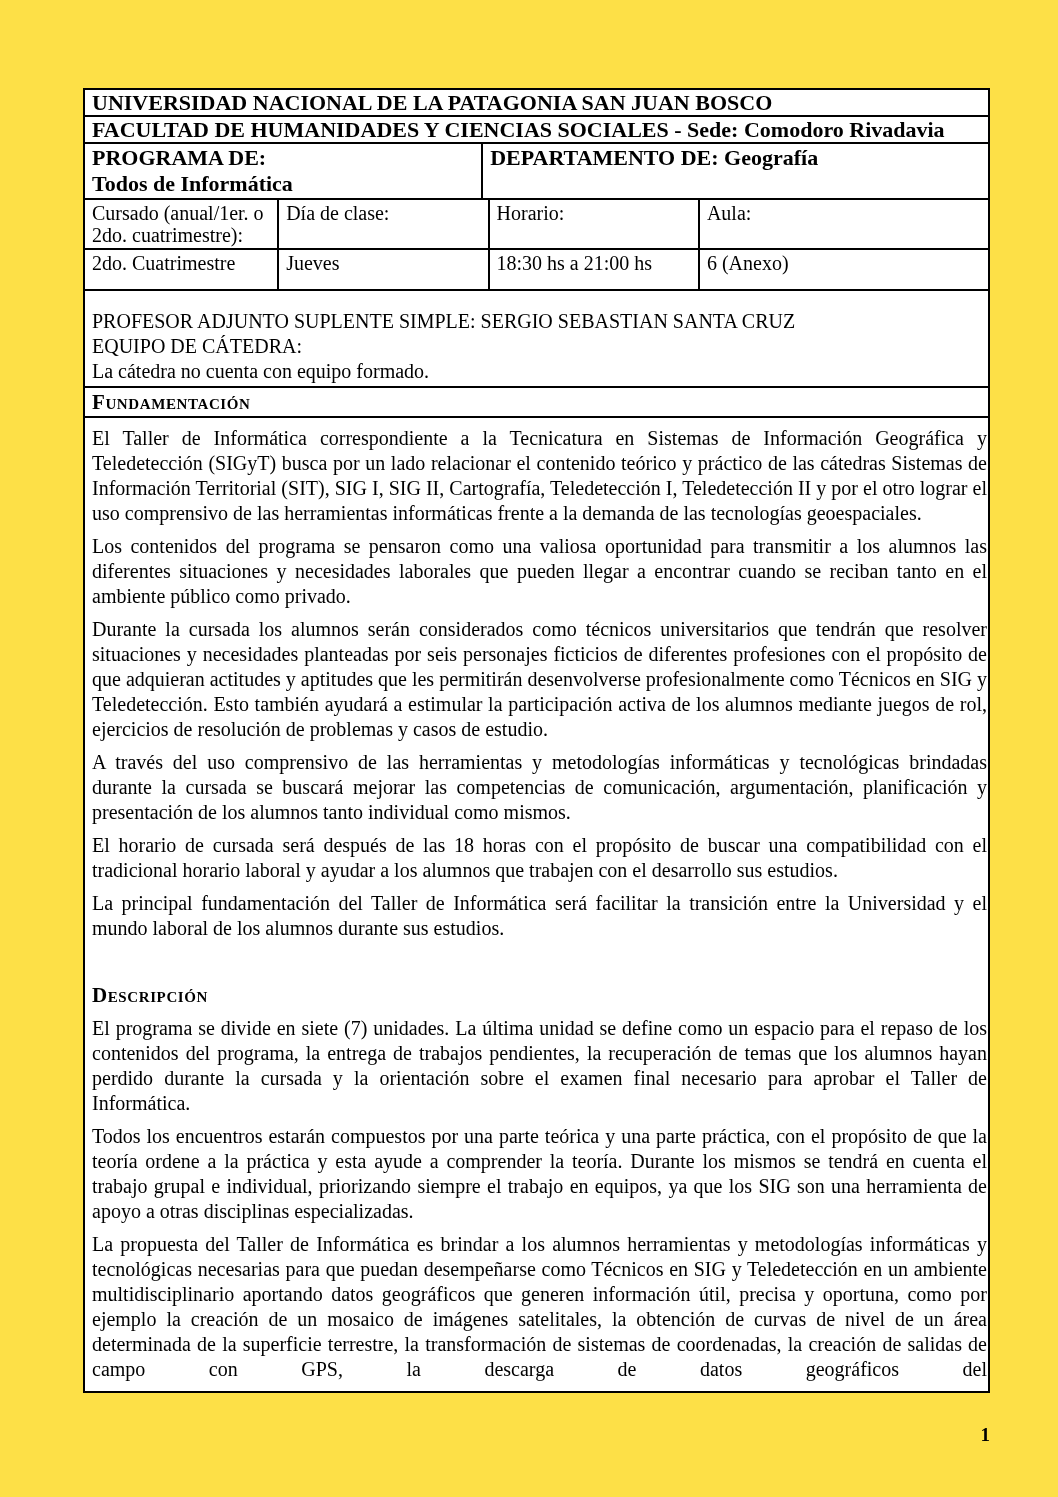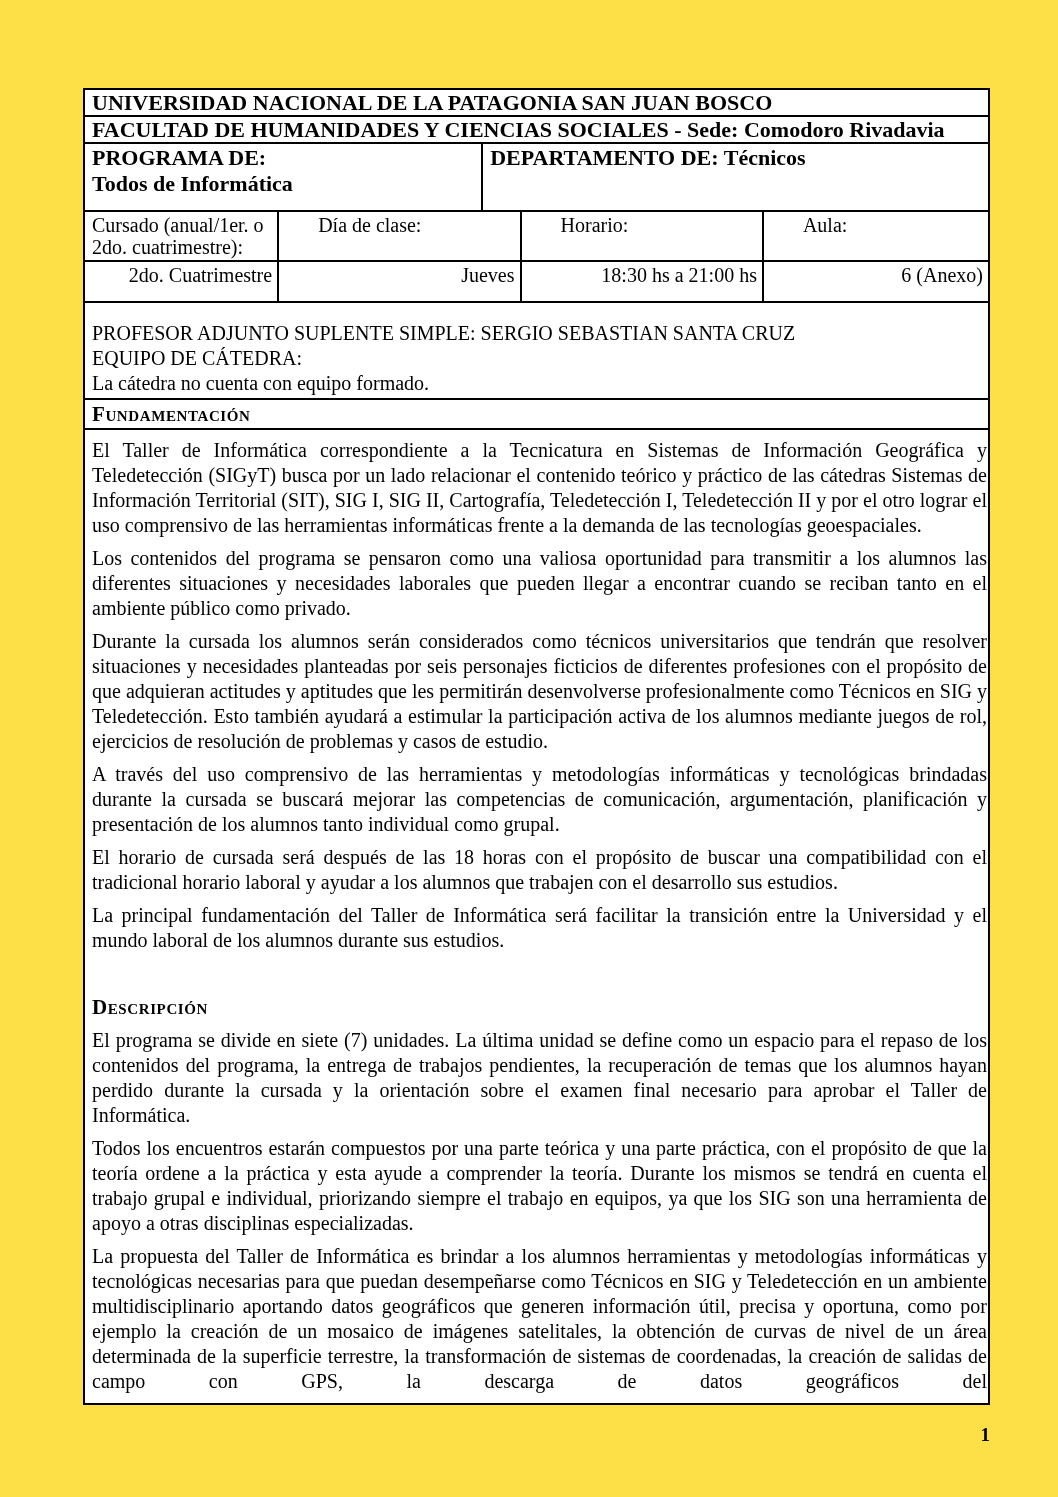--- a/index.html
+++ b/index.html
@@ -40,43 +40,43 @@
     font-size: 22px;
     font-weight: bold;
     line-height: 23px;
     padding: 1px 6px 1px 7px;
     white-space: nowrap;
     overflow: hidden;
   }
   .split-row { display: flex; min-height: 52px; }
   .split-row .cell {
     box-sizing: border-box;
-    padding: 1px 6px 13px 7px;
+    padding: 1px 6px 1px 7px;
     font-size: 22px;
     font-weight: bold;
     line-height: 26px;
   }
   .split-row .c-left  { flex: 0 0 44.1%; border-right: 2px solid #000000; }
   .split-row .c-right { flex: 1 1 auto; }
 
-  .cols4 { display: flex; gap: 32px; }
+  .cols4 { display: flex; }
   .cols4 .cell {
     box-sizing: border-box;
     padding: 2px 5px 2px 7px;
     font-size: 20px;
     line-height: 22px;
     border-right: 2px solid #000000;
   }
   .cols4 .cell:last-child { border-right: none; }
   .col-1 { flex: 0 0 21.5%; }
   .col-2 { flex: 0 0 23.3%; }
   .col-3 { flex: 0 0 23.3%; }
   .col-4 { flex: 1 1 auto; }
   .sched-head { min-height: 48px; }
-  .sched-vals { min-height: 41px; text-align: right; }
+  .sched-vals { min-height: 41px; }
 
   .staff-row {
     font-size: 20px;
     line-height: 25px;
     padding: 18px 6px 2px 7px;
   }
   .sec-row {
     padding: 2px 13px 1px 7px;
   }
   .sec-title {
@@ -118,21 +118,21 @@
 
     <div class="row hdr-big">UNIVERSIDAD NACIONAL DE LA PATAGONIA SAN JUAN BOSCO</div>
 
     <div class="row hdr-big">FACULTAD DE HUMANIDADES Y CIENCIAS SOCIALES - Sede: Comodoro Rivadavia</div>
 
     <div class="row split-row">
       <div class="cell c-left">
         <div>PROGRAMA DE:</div>
         <div>Todos de Informática</div>
       </div>
-      <div class="cell c-right">DEPARTAMENTO DE: Técnicos</div>
+      <div class="cell c-right">DEPARTAMENTO DE: Geografía</div>
     </div>
 
     <div class="row cols4 sched-head">
       <div class="cell col-1">Cursado (anual/1er. o 2do. cuatrimestre):</div>
       <div class="cell col-2">Día de clase:</div>
       <div class="cell col-3">Horario:</div>
       <div class="cell col-4">Aula:</div>
     </div>
 
     <div class="row cols4 sched-vals">
@@ -149,21 +149,21 @@
     </div>
 
     <div class="row sec-row">
       <span class="sec-title">Fundamentación</span>
     </div>
 
     <div class="row content">
       <p>El Taller de Informática correspondiente a la Tecnicatura en Sistemas de Información Geográfica y Teledetección (SIGyT) busca por un lado relacionar el contenido teórico y práctico de las cátedras Sistemas de Información Territorial (SIT), SIG I, SIG II, Cartografía, Teledetección I, Teledetección II y por el otro lograr el uso comprensivo de las herramientas informáticas frente a la demanda de las tecnologías geoespaciales.</p>
       <p>Los contenidos del programa se pensaron como una valiosa oportunidad para transmitir a los alumnos las diferentes situaciones y necesidades laborales que pueden llegar a encontrar cuando se reciban tanto en el ambiente público como privado.</p>
       <p>Durante la cursada los alumnos serán considerados como técnicos universitarios que tendrán que resolver situaciones y necesidades planteadas por seis personajes ficticios de diferentes profesiones con el propósito de que adquieran actitudes y aptitudes que les permitirán desenvolverse profesionalmente como Técnicos en SIG y Teledetección. Esto también ayudará a estimular la participación activa de los alumnos mediante juegos de rol, ejercicios de resolución de problemas y casos de estudio.</p>
-      <p>A través del uso comprensivo de las herramientas y metodologías informáticas y tecnológicas brindadas durante la cursada se buscará mejorar las competencias de comunicación, argumentación, planificación y presentación de los alumnos tanto individual como grupal.</p>
+      <p>A través del uso comprensivo de las herramientas y metodologías informáticas y tecnológicas brindadas durante la cursada se buscará mejorar las competencias de comunicación, argumentación, planificación y presentación de los alumnos tanto individual como mismos.</p>
       <p>El horario de cursada será después de las 18 horas con el propósito de buscar una compatibilidad con el tradicional horario laboral y ayudar a los alumnos que trabajen con el desarrollo sus estudios.</p>
       <p>La principal fundamentación del Taller de Informática será facilitar la transición entre la Universidad y el mundo laboral de los alumnos durante sus estudios.</p>
 
       <p class="sec-inline sec-title">Descripción</p>
 
       <p>El programa se divide en siete (7) unidades. La última unidad se define como un espacio para el repaso de los contenidos del programa, la entrega de trabajos pendientes, la recuperación de temas que los alumnos hayan perdido durante la cursada y la orientación sobre el examen final necesario para aprobar el Taller de Informática.</p>
       <p>Todos los encuentros estarán compuestos por una parte teórica y una parte práctica, con el propósito de que la teoría ordene a la práctica y esta ayude a comprender la teoría. Durante los mismos se tendrá en cuenta el trabajo grupal e individual, priorizando siempre el trabajo en equipos, ya que los SIG son una herramienta de apoyo a otras disciplinas especializadas.</p>
       <p class="cut">La propuesta del Taller de Informática es brindar a los alumnos herramientas y metodologías informáticas y tecnológicas necesarias para que puedan desempeñarse como Técnicos en SIG y Teledetección en un ambiente multidisciplinario aportando datos geográficos que generen información útil, precisa y oportuna, como por ejemplo la creación de un mosaico de imágenes satelitales, la obtención de curvas de nivel de un área determinada de la superficie terrestre, la transformación de sistemas de coordenadas, la creación de salidas de campo con GPS, la descarga de datos geográficos del</p>
     </div>
 

